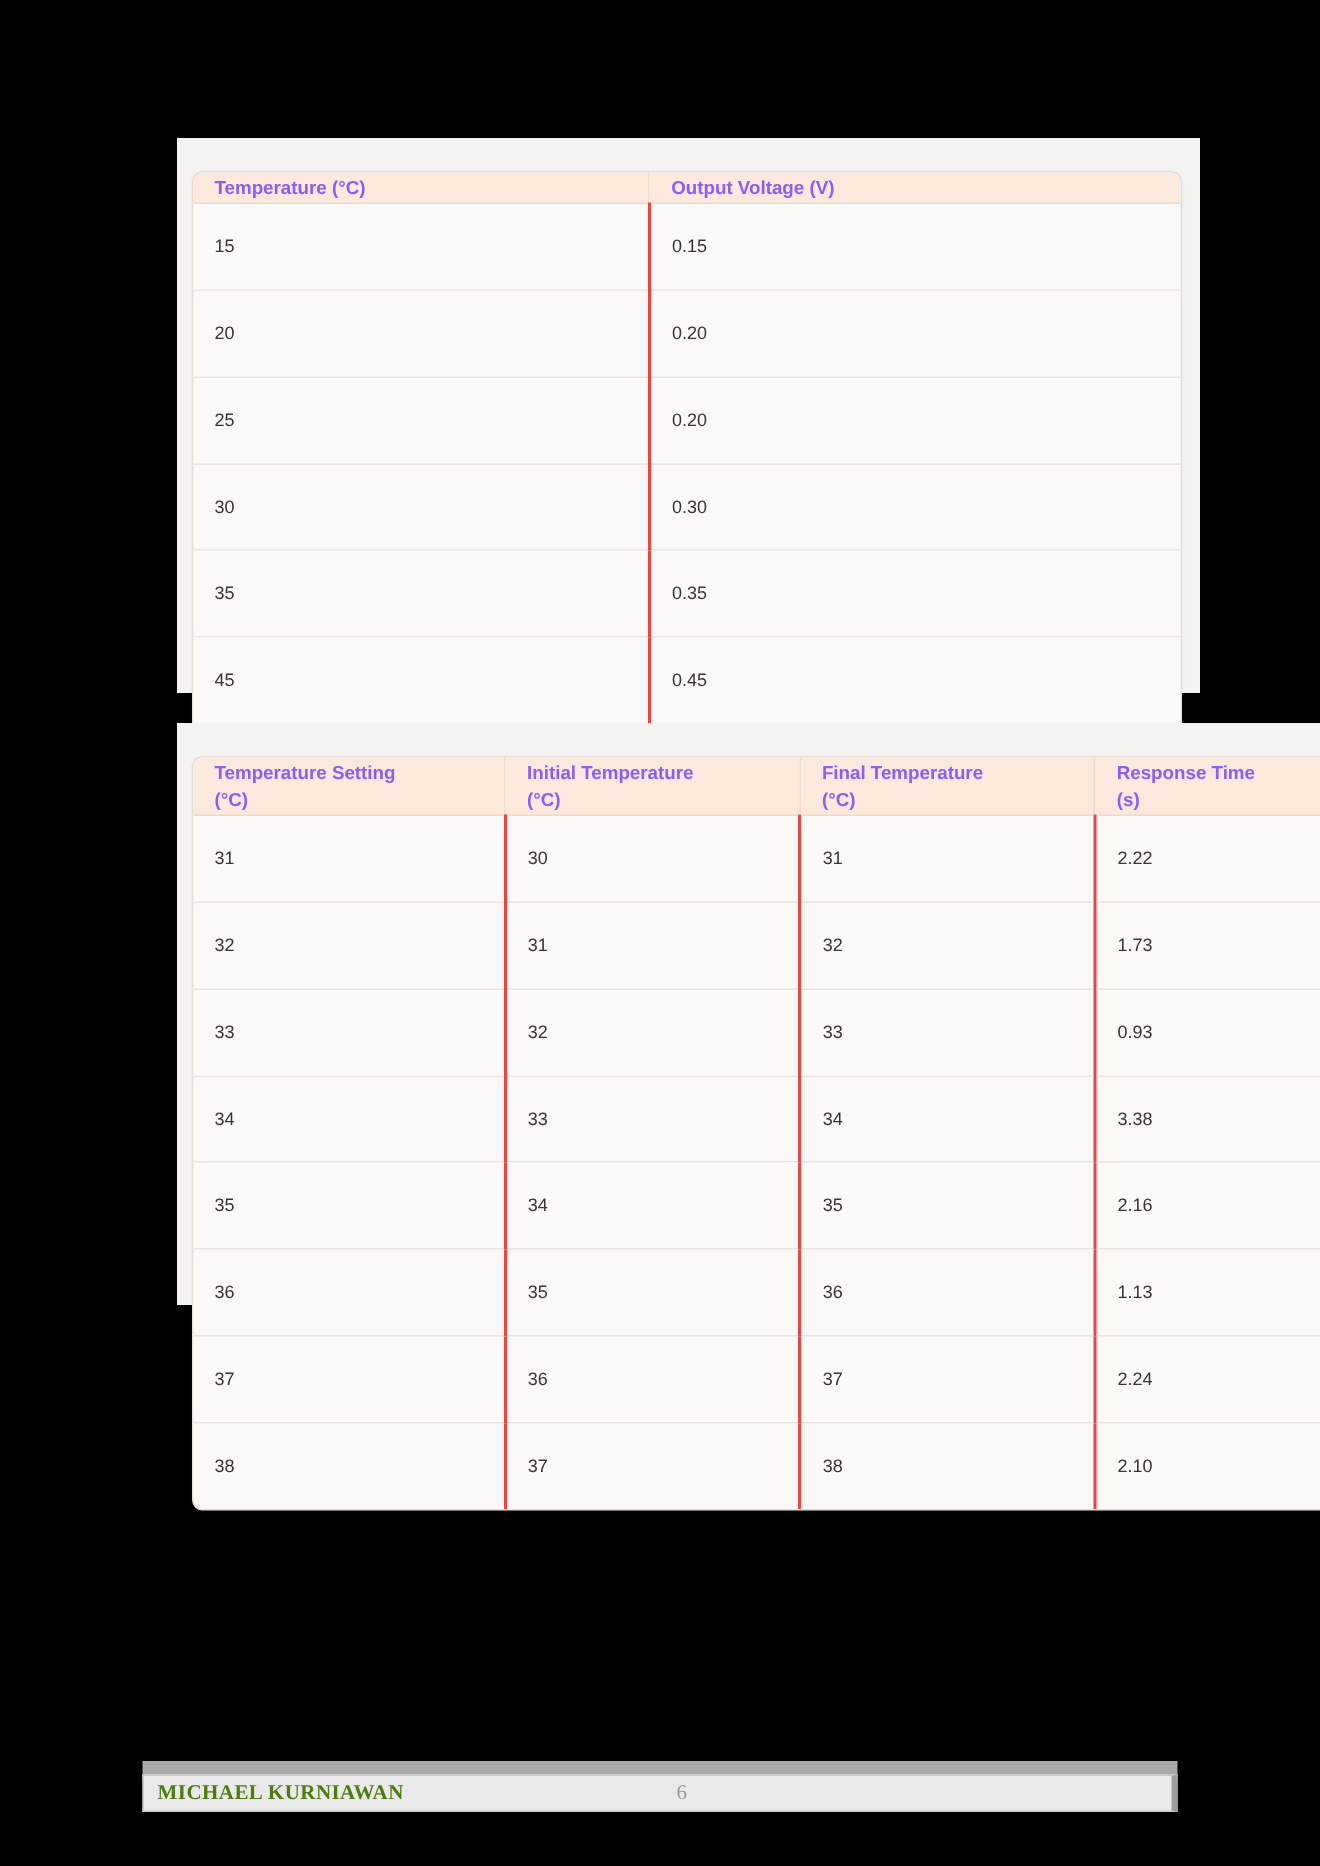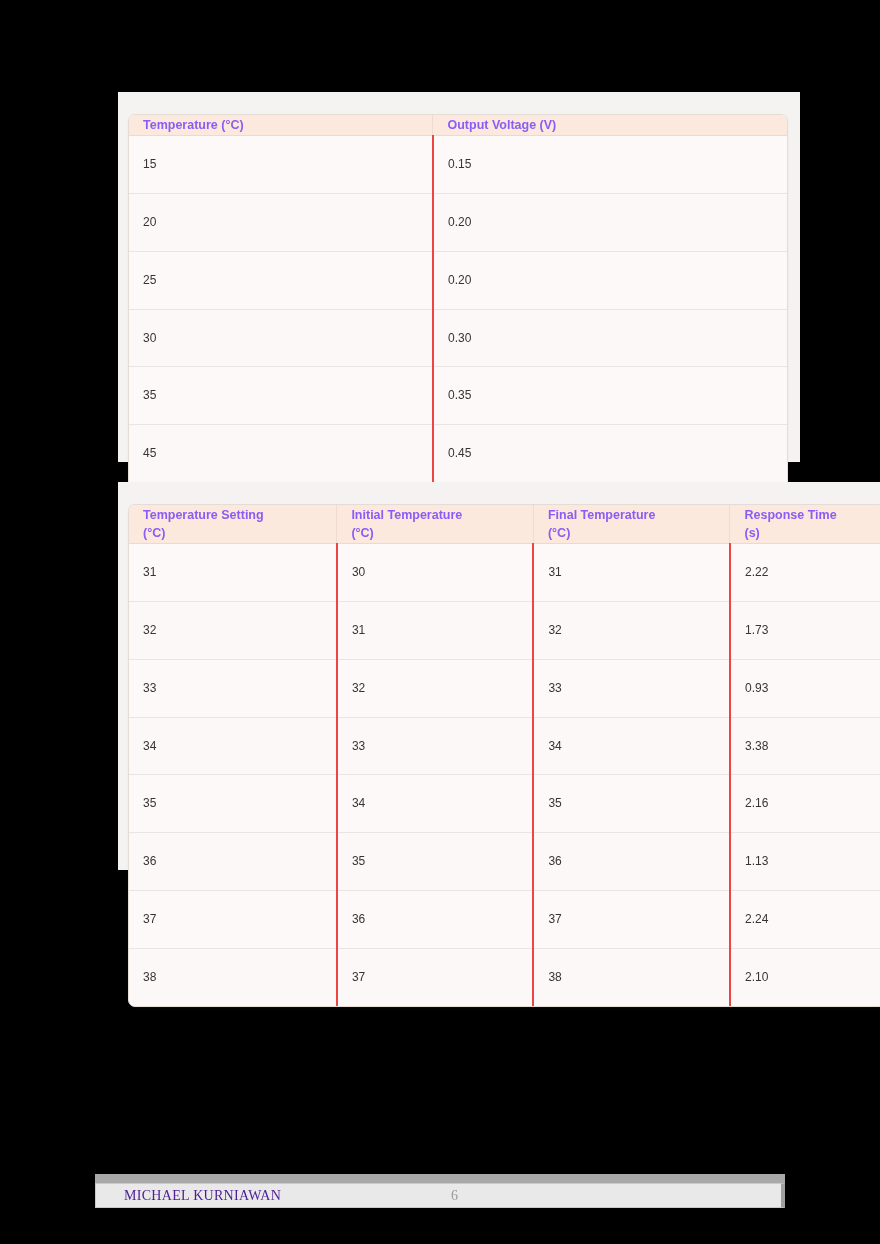--- a/index.html
+++ b/index.html
@@ -109,25 +109,25 @@
     width: 690px; height: 25px;
     background: #e9e9e9;
     border: 1px solid #c9c9c9;
     border-right: 4px solid #9f9f9f;
     box-sizing: border-box;
     display: flex;
     align-items: center;
   }
   #footer-name {
     font-family: "Liberation Serif", serif;
-    font-weight: normal;
+    font-weight: bold;
     font-size: 14px;
-    color: #4c1d95;
+    color: #4d7c0f;
     letter-spacing: 0.3px;
-    padding-left: 28px;
+    padding-left: 9px;
     white-space: nowrap;
   }
   #footer-page {
     position: absolute;
     left: 355px;
     font-family: "Liberation Serif", serif;
     font-size: 14px;
     color: #9a9a9a;
   }
 </style>

